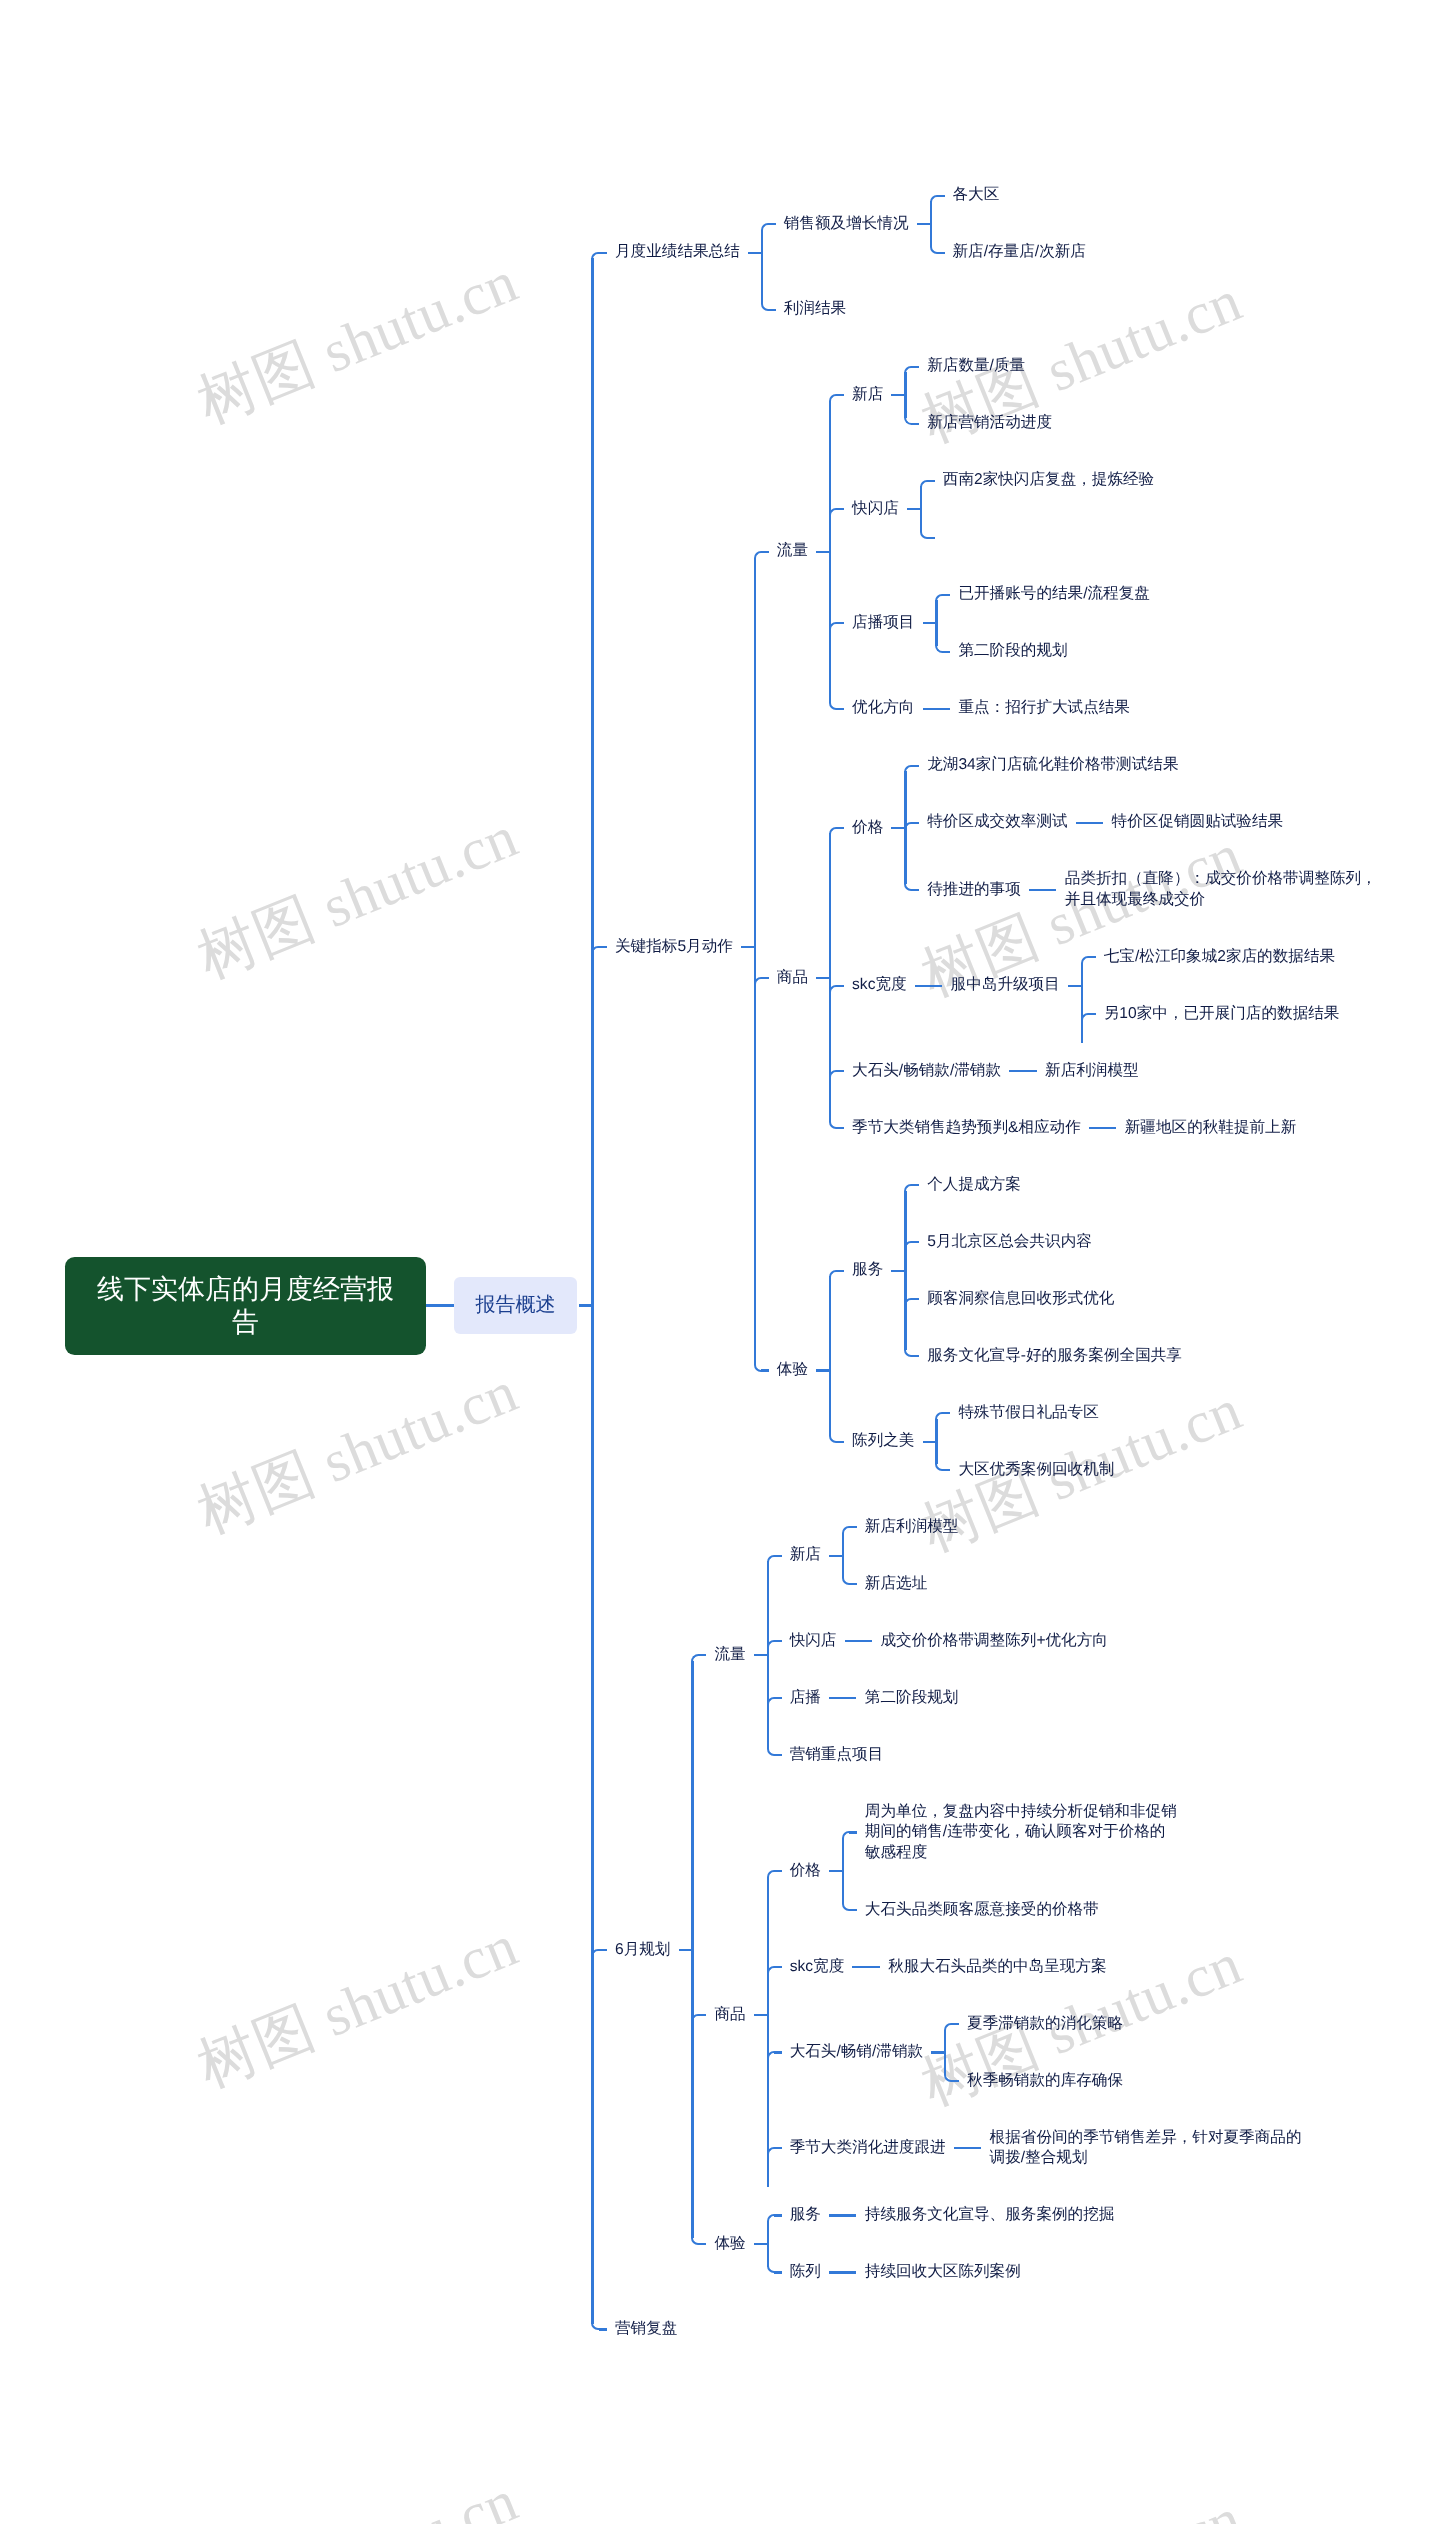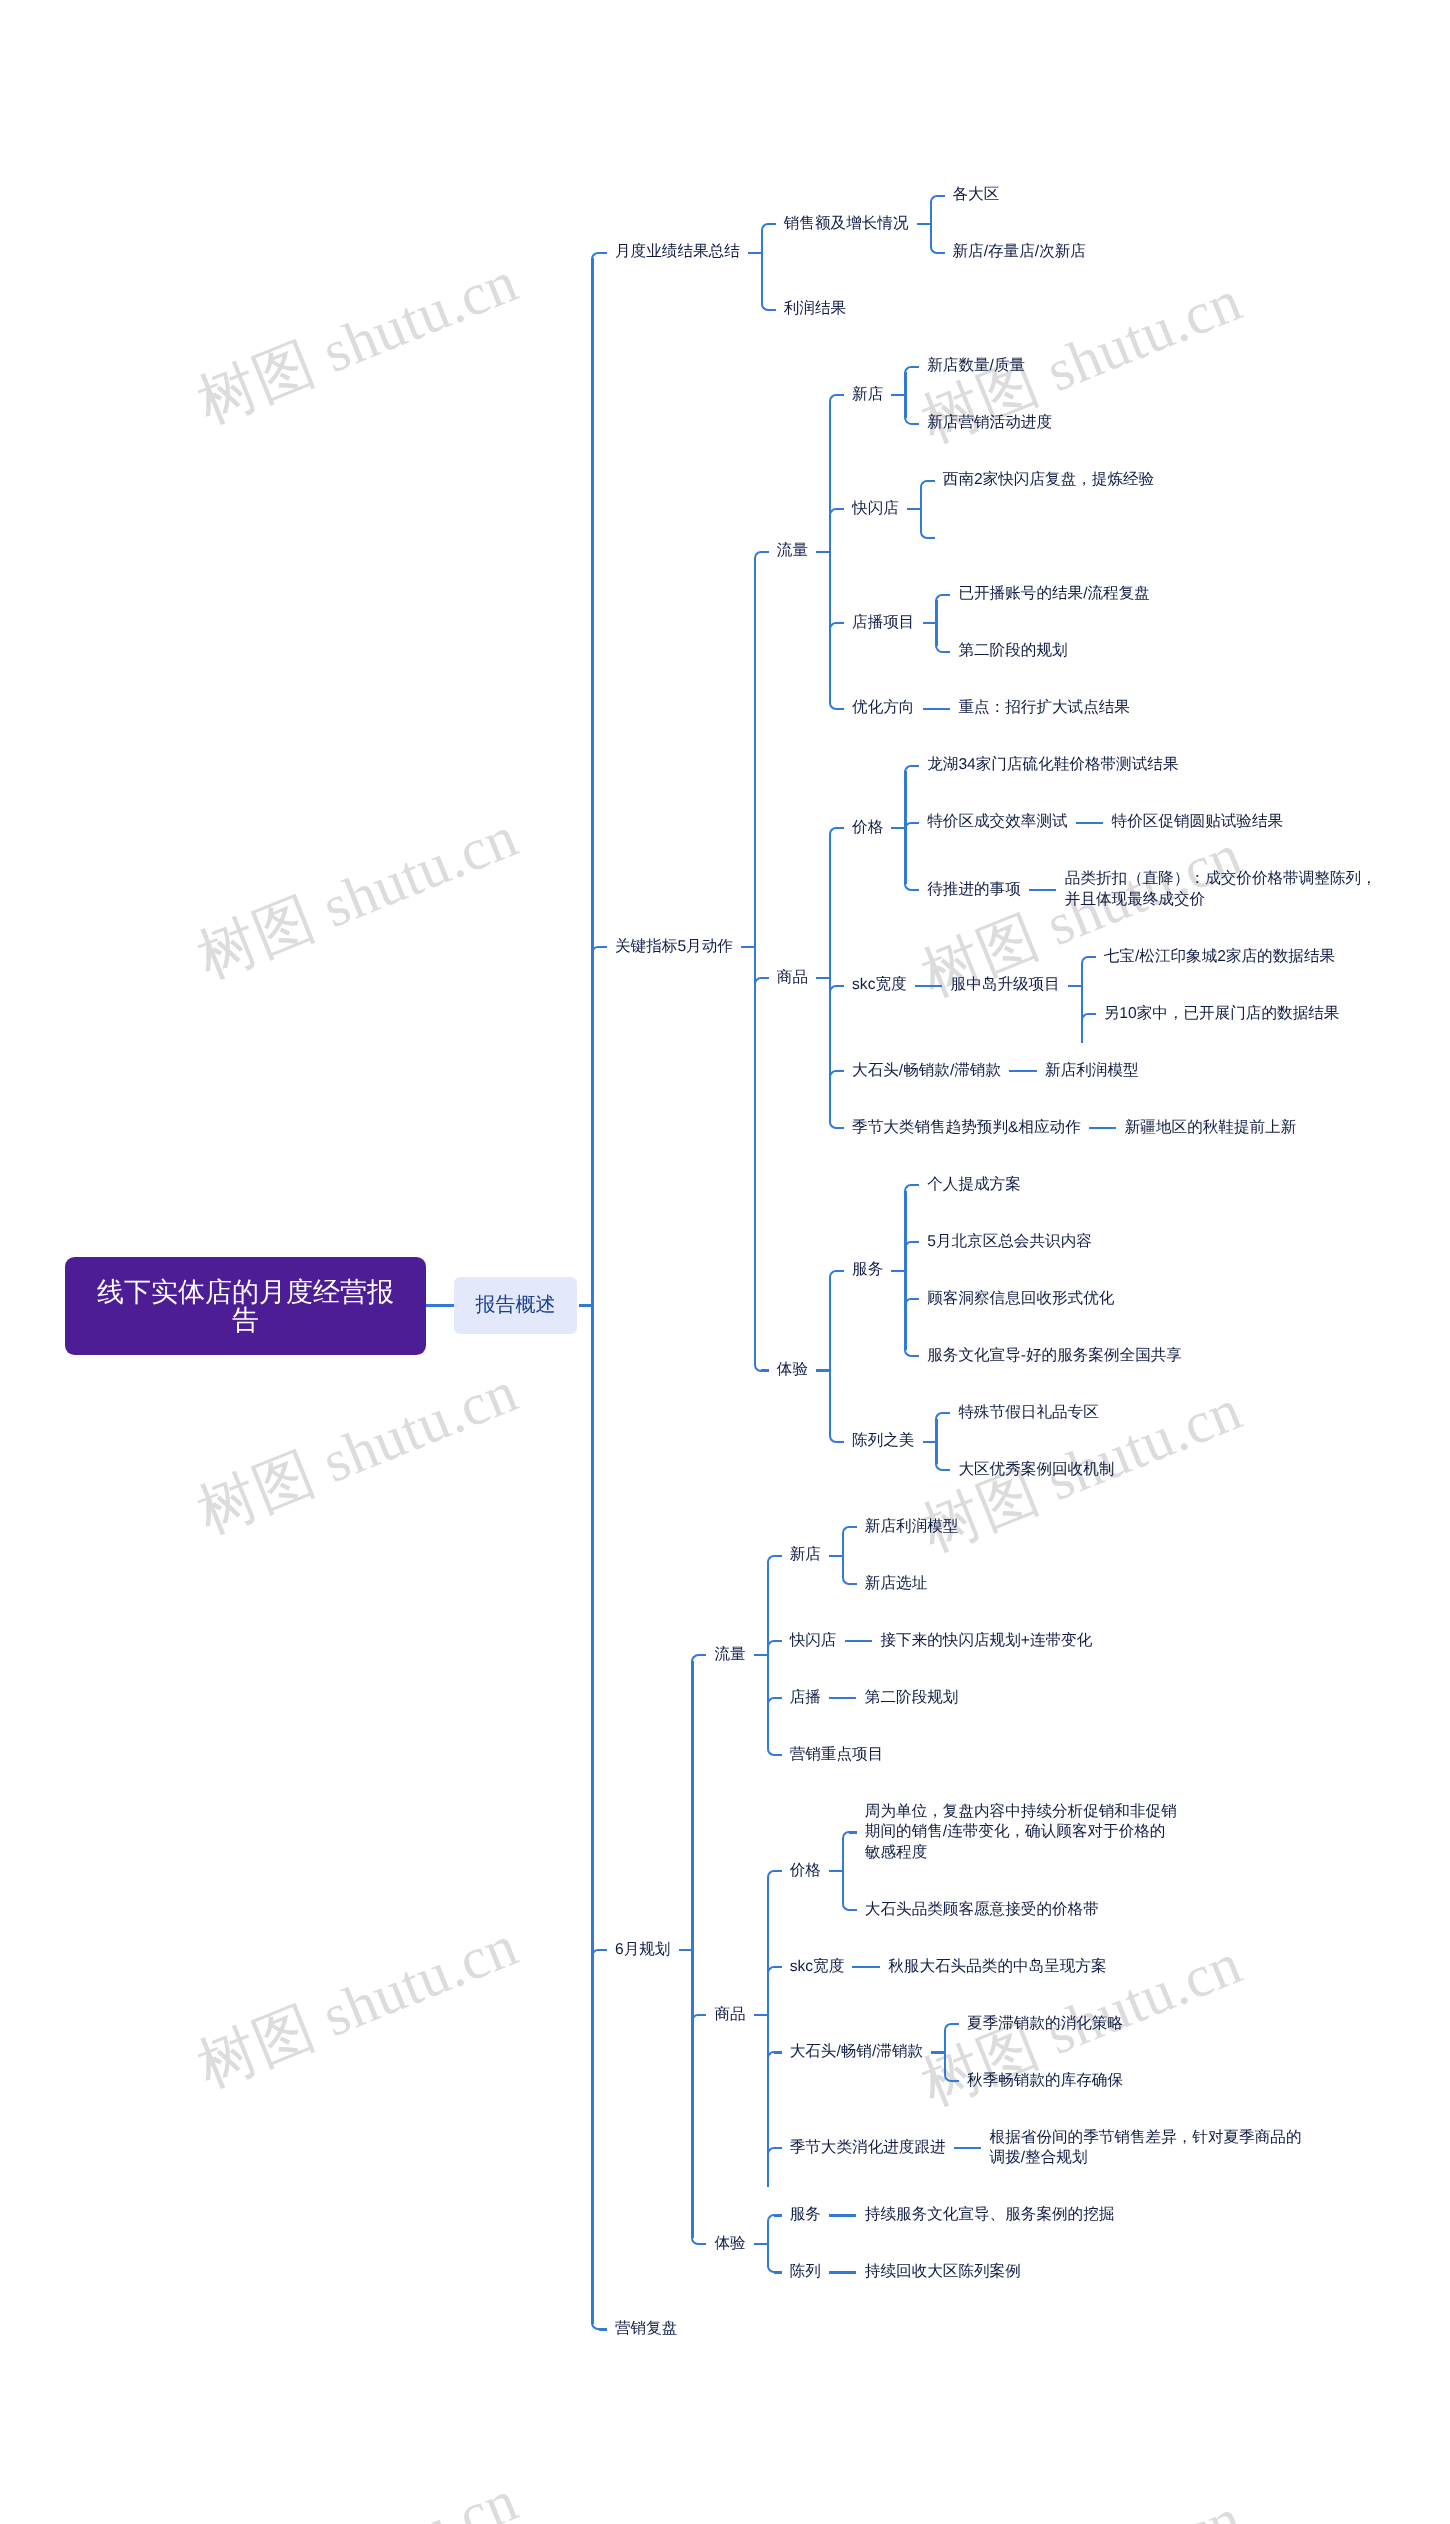--- a/index.html
+++ b/index.html
@@ -45,21 +45,21 @@
       border-left:2.3px solid #3279d8;border-top:2.3px solid #3279d8;border-top-left-radius:7.4px;}
   .kid.last  > .conn .elb{
       bottom:50%;margin-bottom:calc(-1.1px - var(--cs,0px));
       border-left:2.3px solid #3279d8;border-bottom:2.3px solid #3279d8;border-bottom-left-radius:7.4px;}
   .kid.only  > .conn b{left:8.7px;right:8.5px;}
   
   .kids::before{content:"";position:absolute;left:8.2px;width:13.6px;height:2.3px;
                 background:#3279d8;top:50%;margin-top:calc(-1.1px + var(--ps,0px));}
   
   .label.root-label{
-    background:#4c1d95;color:#ffffff;font-size:27px;line-height:28px;
+    background:#14532d;color:#ffffff;font-size:27px;line-height:33px;
     border-radius:9.6px;padding:0 24px;width:361px;max-width:361px;height:98px;
     text-align:center;white-space:normal;
     display:flex;align-items:center;justify-content:center;
   }
   
   .label.pill-label{
     background:#e3e8fb;color:#1b3f8f;font-size:20px;line-height:25px;
     border-radius:6.2px;padding:0 21.5px;height:49px;white-space:nowrap;max-width:none;
     display:flex;align-items:center;
   }
@@ -591,21 +591,21 @@
                               <b></b>
                             </span>
                             <div class="node d4" style="--ps: 0px;">
                               <div class="label">快闪店</div>
                               <div class="kids">
                                 <div class="kid only" style="--cs: 0px;">
                                   <span class="conn">
                                     <b></b>
                                   </span>
                                   <div class="node d5">
-                                    <div class="label">接下来的快闪店规划+连带变化</div>
+                                    <div class="label">成交价价格带调整陈列+优化方向</div>
                                   </div>
                                 </div>
                               </div>
                             </div>
                           </div>
                           <div class="kid mid" style="--cs: 0px;">
                             <span class="conn">
                               <i class="bar"></i>
                               <i class="elb"></i>
                               <b></b>

